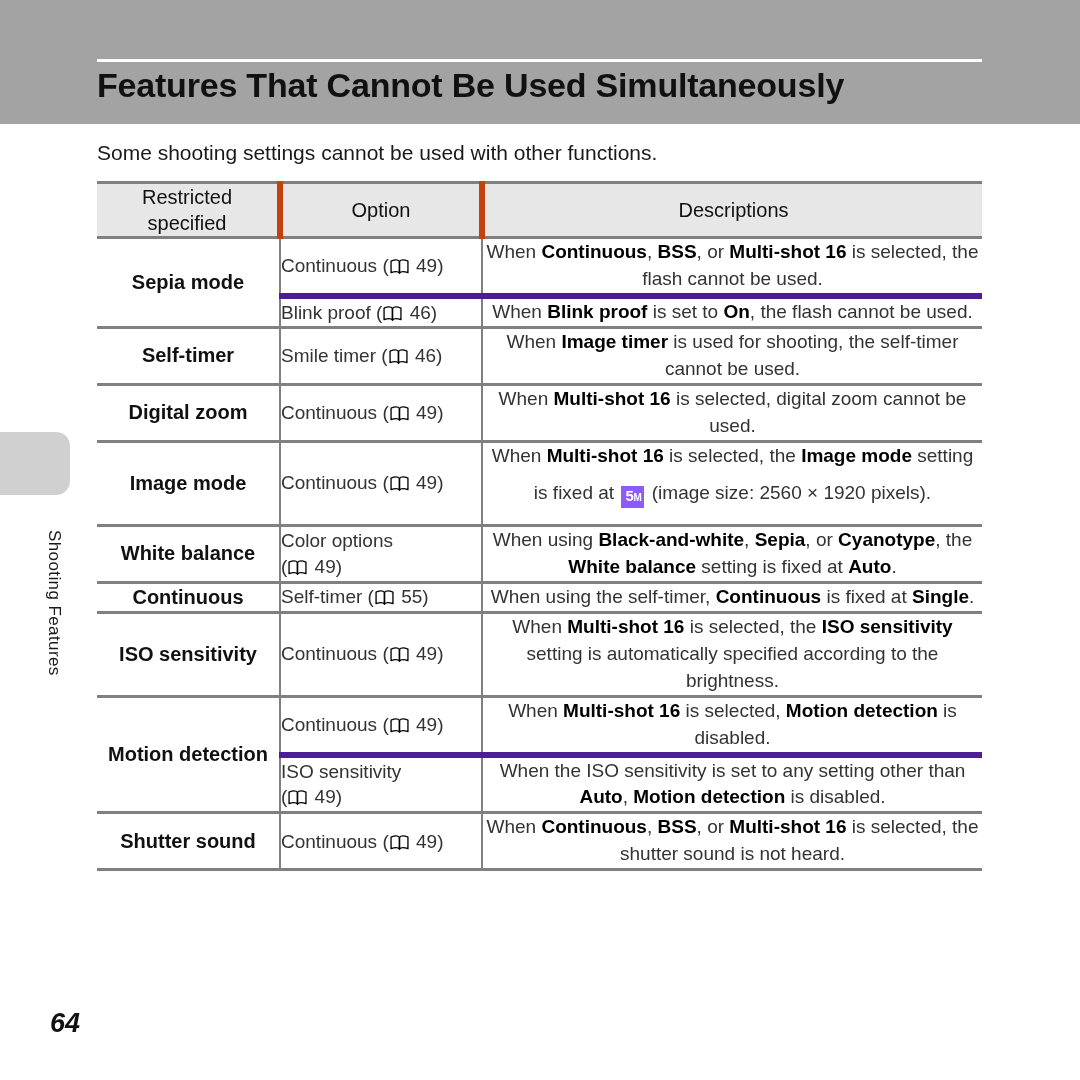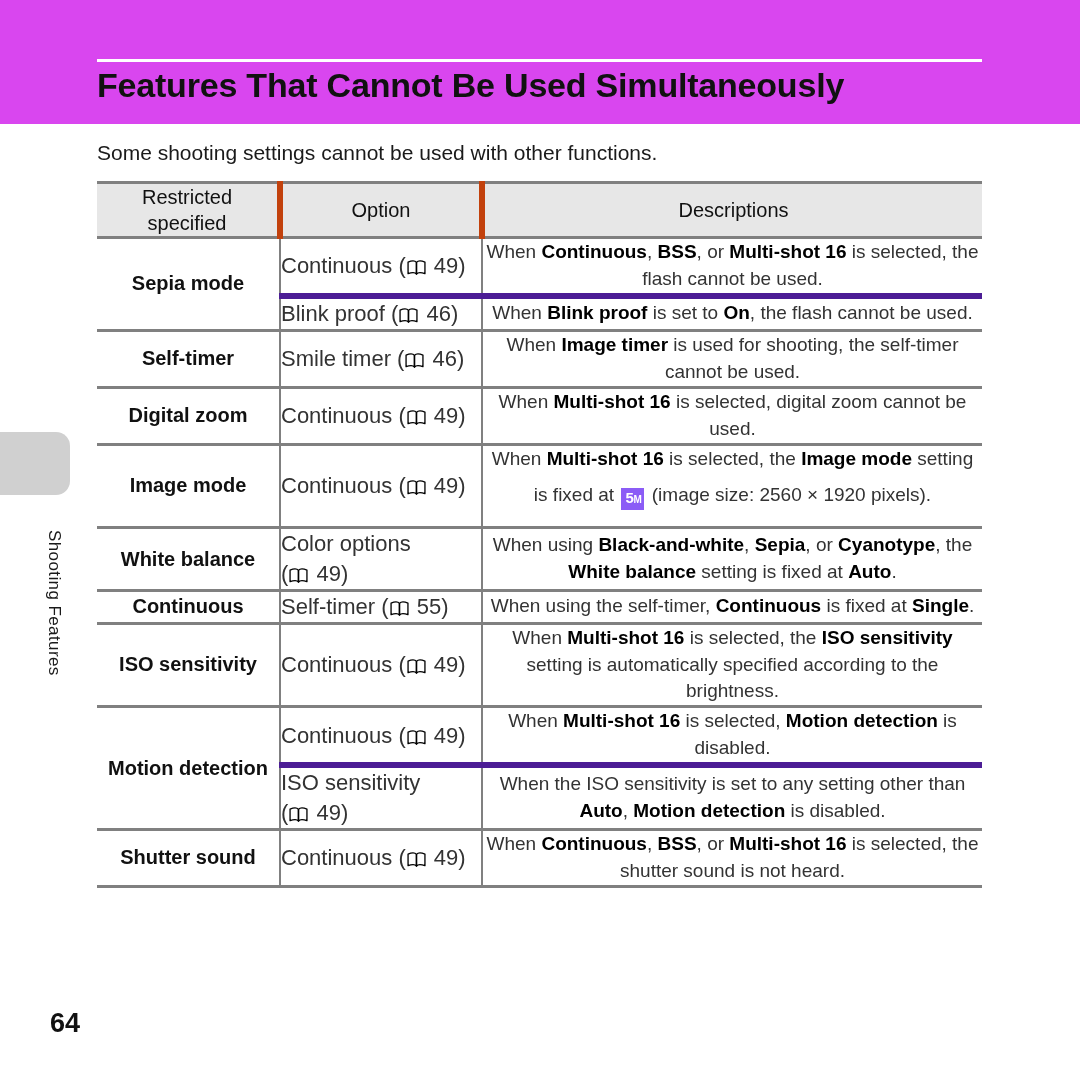--- a/index.html
+++ b/index.html
@@ -16,21 +16,21 @@
     position: relative;
   }
 
   
   .header-band {
     position: absolute;
     left: 0;
     top: 0;
     width: 1080px;
     height: 124px;
-    background: #d946ef;
+    background: #a3a3a3;
   }
   .header-rule {
     position: absolute;
     left: 97px;
     top: 59px;
     width: 885px;
     height: 3px;
     background: #ffffff;
   }
   .page-title {
@@ -76,20 +76,21 @@
     white-space: nowrap;
     letter-spacing: 0.4px;
   }
 
   
   .page-number {
     position: absolute;
     left: 50px;
     top: 1008px;
     font-size: 27px;
+    font-style: italic;
     font-weight: bold;
     color: #111111;
   }
 
   
   .table-wrap {
     position: absolute;
     left: 97px;
     top: 181px;
     width: 885px;
@@ -125,21 +126,21 @@
 
   
   .cell-func {
     font-size: 20px;
     font-weight: bold;
     text-align: center;
     color: #111111;
     padding: 8px 6px;
   }
   .cell-opt {
-    font-size: 22px;
+    font-size: 19px;
     color: #333333;
     text-align: left;
     padding: 9px 8px 9px 10px;
     border-left: 2px solid #808080;
     line-height: 1.35;
   }
   .cell-desc {
     font-size: 19px;
     color: #333333;
     text-align: center;

